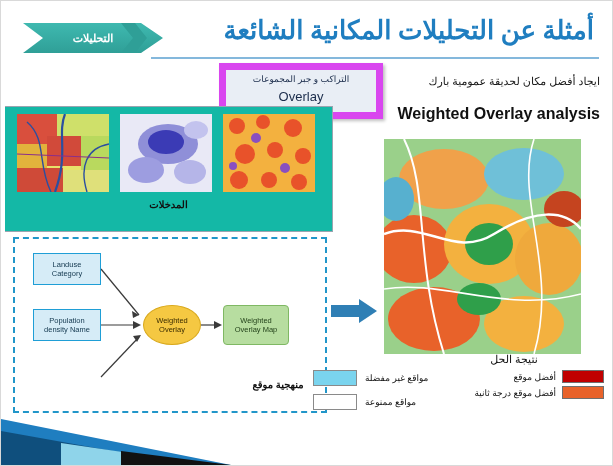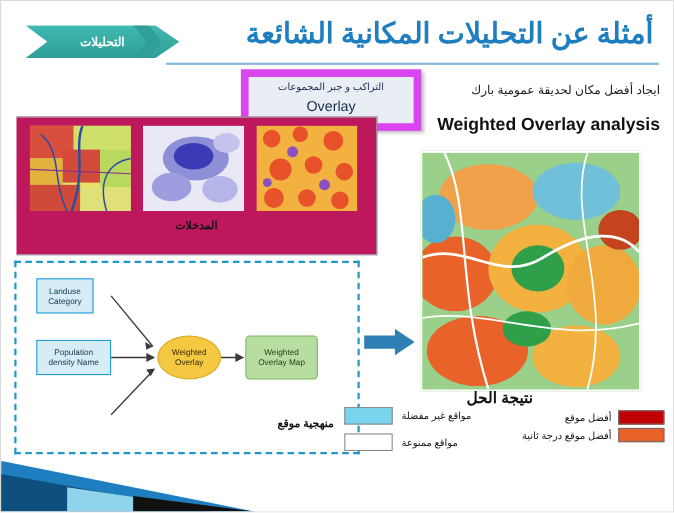--- a/index.html
+++ b/index.html
@@ -79,22 +79,22 @@
     text-align:right;font-size:16px;font-weight:bold;color:#111111;
   }
   .right-map{
     position:absolute;left:381px;top:136px;width:197px;height:215px;
     border:2px solid #ffffff;overflow:hidden;
     background:#8fd07a;
   }
 
   
   .left-box{
-    position:absolute;left:14px;top:105px;width:327px;height:124px;
-    border:1px solid #9aa4b0;border-left:none;background:#be185d;
+    position:absolute;left:4px;top:105px;width:327px;height:124px;
+    border:1px solid #9aa4b0;border-left:none;background:#14b8a6;
   }
   .thumbs{
     position:absolute;left:12px;top:7px;width:300px;height:78px;
     display:flex;gap:11px;
   }
   .thumb{width:92px;height:78px;overflow:hidden;position:relative;}
   .cap-inputs{
     position:absolute;left:0;top:92px;width:327px;text-align:center;
     font-size:10px;color:#111;direction:rtl;font-weight:bold;
   }
@@ -109,21 +109,21 @@
     color:#13384f;font-size:7.5px;display:flex;align-items:center;
     justify-content:center;text-align:center;line-height:1.25;padding:2px;
     box-sizing:border-box;
   }
   .node.oval{
     border-radius:50%;background:#f5c842;border-color:#d9a91c;color:#3a2c00;
   }
   .node.green{
     background:#b7dda0;border-color:#7fb863;color:#23421a;border-radius:4px;
   }
-  .n1{left:18px;top:14px;width:52px;height:32px;}
+  .n1{left:18px;top:14px;width:68px;height:32px;}
   .n2{left:18px;top:70px;width:68px;height:32px;}
   .n3{left:18px;top:122px;width:68px;height:38px;}
   .n4{left:128px;top:66px;width:58px;height:40px;}
   .n5{left:208px;top:66px;width:66px;height:40px;}
   .cap-method{
     position:absolute;left:218px;top:140px;width:90px;text-align:center;
     font-size:10px;font-weight:bold;color:#111;direction:rtl;
   }
 
   
@@ -139,21 +139,21 @@
   .ll-row{position:absolute;right:0;width:180px;height:18px;display:flex;align-items:center;justify-content:flex-end;gap:8px;}
   .ll-swatch{width:42px;height:14px;border:1px solid #8a8a8a;}
   .ll-text{color:#111;}
 
   
   .legend-right{
     position:absolute;right:8px;top:352px;width:180px;
     direction:rtl;font-size:9px;
   }
   .lr-title{
-    text-align:left;font-size:14px;font-weight:bold;color:#111;margin-bottom:4px;
+    text-align:center;font-size:11px;font-weight:normal;color:#111;margin-bottom:4px;
   }
   .lr-row{display:flex;align-items:center;justify-content:flex-start;gap:6px;margin-bottom:3px;}
   .lr-swatch{width:40px;height:11px;border:1px solid #6f6f6f;flex:0 0 auto;}
   .lr-text{color:#111;}
 
   
   .deco{position:absolute;left:0;bottom:0;width:613px;height:46px;overflow:hidden;}
   .deco .t1{position:absolute;left:0;bottom:0;width:0;height:0;
     border-left:230px solid #1f7ec0;border-top:46px solid transparent;}
   .deco .t2{position:absolute;left:0;bottom:0;width:0;height:0;

